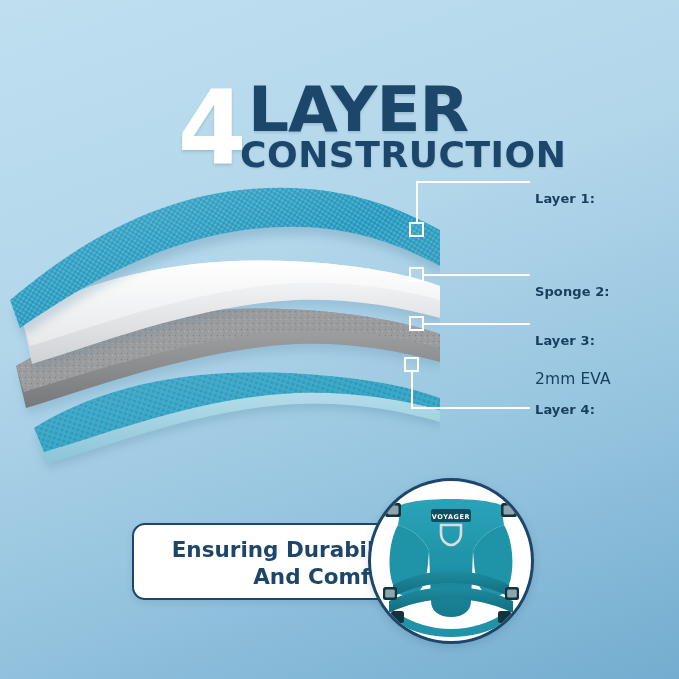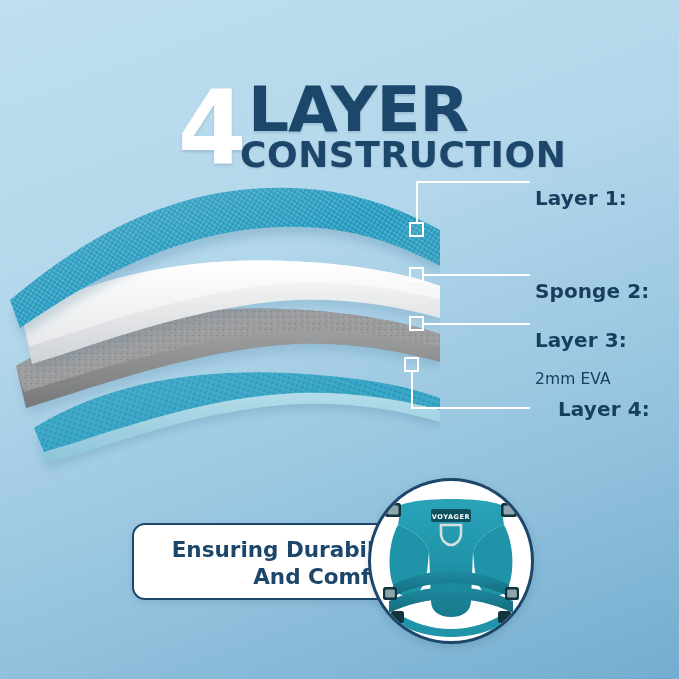--- a/index.html
+++ b/index.html
@@ -54,21 +54,21 @@
   .leader.h{height:2px;}
   .leader.v{width:2px;}
 
   .label{
     position:absolute;
     color:#173e5e;
     font-family:"DejaVu Sans", sans-serif;
     font-size:15.5px;line-height:19.5px;
     white-space:pre-line;
   }
-  .label .ttl{display:block;font-weight:bold;font-size:20px;letter-spacing:.1px;}
+  .label .ttl{display:block;font-weight:bold;font-size:13px;letter-spacing:.1px;}
   .label .desc{display:block;font-weight:normal;letter-spacing:.1px;}
 
   
   .tagline-box{
     position:absolute;left:132px;top:523px;width:288px;height:77px;
     background:#ffffff;border:2px solid #1d466b;border-radius:13px;
     box-sizing:border-box;
     box-shadow:0 3px 6px rgba(35,70,100,.12);
   }
   .tagline-text{
@@ -212,21 +212,21 @@
 
   <div class="label" style="left:535px;top:262px;">
     <span class="ttl">Sponge 2:</span>
   </div>
 
   <div class="label" style="left:535px;top:311px;">
     <span class="ttl">Layer 3:</span>
     <span class="desc">2mm EVA</span>
   </div>
 
-  <div class="label" style="left:535px;top:380px;margin-left:23px;">
+  <div class="label" style="left:535px;top:380px;">
     <span class="ttl">Layer 4:</span>
   </div>
 
   <div class="tagline-box">
     <div class="tagline-text">Ensuring Durability
 And Comfort</div>
   </div>
 
   <div class="product-circle">
     <svg width="160" height="160" viewBox="0 0 160 160" xmlns="http://www.w3.org/2000/svg">

